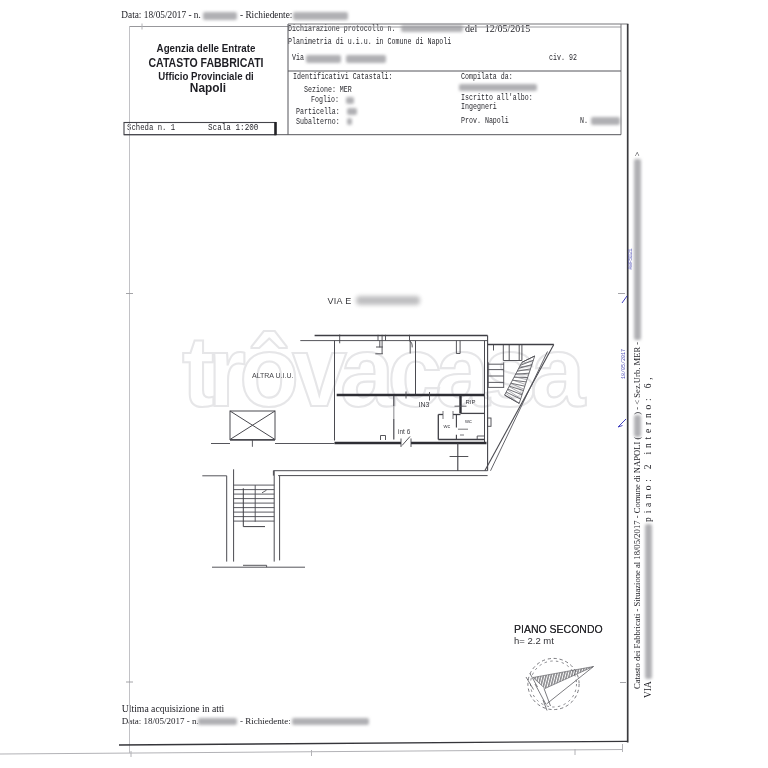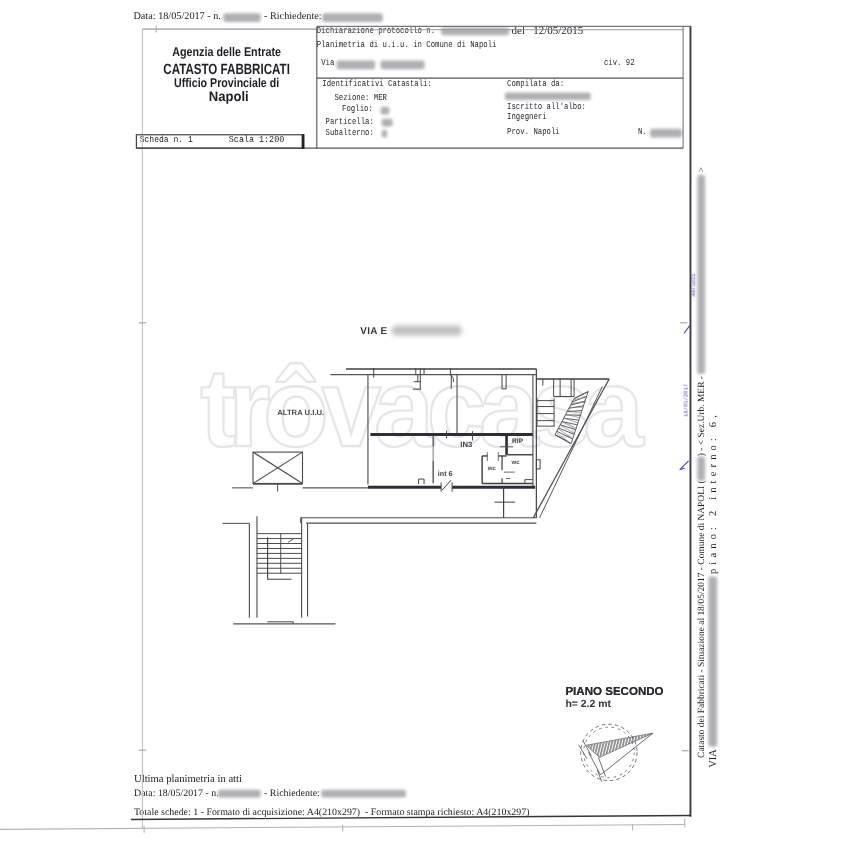--- a/index.html
+++ b/index.html
@@ -1,20 +1,20 @@
 <!DOCTYPE html>
 <html><head>
 <meta charset="utf-8">
 <style>
   html,body{margin:0;padding:0;width:768px;height:768px;background:#ffffff;overflow:hidden;}
   #page{position:relative;width:768px;height:768px;font-family:"Liberation Sans",sans-serif;}
   .t{position:absolute;white-space:nowrap;line-height:1;}
   .ser{font-family:"Liberation Serif",serif;color:#1c1c22;}
   .mon{font-family:"Liberation Mono",monospace;color:#26262c;}
-  .san{font-family:"Liberation Sans",sans-serif;color:#2a2a2e;font-weight:bold;}
+  .san{font-family:"Liberation Sans",sans-serif;color:#2a2a2e;}
   .blur{display:inline-block;background:#b0b0b4;filter:blur(1.6px);border-radius:2px;vertical-align:-1px;}
   .ablur{position:absolute;background:#b0b0b4;filter:blur(1.6px);border-radius:2px;}
   svg{position:absolute;left:0;top:0;}
 </style>
 </head>
 <body>
 <div id="page">
 
 <div class="t" style="left:182px;top:320.5px;font-size:101px;font-weight:bold;color:transparent;-webkit-text-stroke:2.1px #e6e6e8;letter-spacing:-7px;transform:scaleX(0.97);transform-origin:0 0;">trôvacasa</div>
 
@@ -71,26 +71,25 @@
 <div class="t san" style="left:443.5px;top:423.5px;font-size:5.5px;color:#4a4a50;">wc</div>
 
 <div class="t san" style="left:465px;top:418.5px;font-size:5.5px;color:#4a4a50;">wc</div>
 
 <div class="t san" style="left:398px;top:429px;font-size:6.5px;color:#404046;">int 6</div>
 
 <div class="t san" style="left:514px;top:624px;font-size:10.5px;color:#2c2c30;letter-spacing:0;text-shadow:0 0 0.5px #2c2c30;">PIANO SECONDO</div>
 
 <div class="t san" style="left:514px;top:636px;font-size:9.5px;color:#333338;">h= 2.2 mt</div>
 
-<div class="t ser" style="left:121.8px;top:703.8px;font-size:9.7px;">Ultima planimetria in atti</div>
+<div class="t ser" style="left:121.8px;top:703.8px;font-size:9.7px;">Ultima acquisizione in atti</div>
 <div class="t ser" style="left:121.8px;top:717px;font-size:9px;">Data: 18/05/2017 - n.</div>
 <div class="ablur" style="left:198px;top:717.8px;width:39px;height:7.5px;"></div>
 <div class="t ser" style="left:240px;top:717px;font-size:9px;">- Richiedente:</div>
 <div class="ablur" style="left:292px;top:717.8px;width:77px;height:7.5px;"></div>
-<div class="t ser" style="left:121.8px;top:734.2px;font-size:9px;">Totale schede: 1 - Formato di acquisizione: A4(210x297)&nbsp; - Formato stampa richiesto: A4(210x297)</div>
 
 <div class="t ser" style="left:633px;top:689px;font-size:8.6px;transform:rotate(-90deg);transform-origin:0 0;">Catasto dei Fabbricati - Situazione al 18/05/2017 - Comune di NAPOLI (<span class="blur" style="width:22px;height:7px;"></span>) - &lt; Sez.Urb. MER - <span class="blur" style="width:181px;height:7px;"></span> &gt;</div>
 
 <div class="t ser" style="left:643.5px;top:698px;font-size:9.5px;transform:rotate(-90deg);transform-origin:0 0;">VIA <span class="blur" style="width:155px;height:7.5px;"></span> <span style="letter-spacing:3.8px;">piano: 2 interno: 6,</span></div>
 
 <svg width="768" height="768" viewBox="0 0 768 768" fill="none">
 
 <g stroke="#c2c2c6" stroke-width="1">
         <line x1="129.5" y1="26.5" x2="129.5" y2="753"></line>
       </g>

